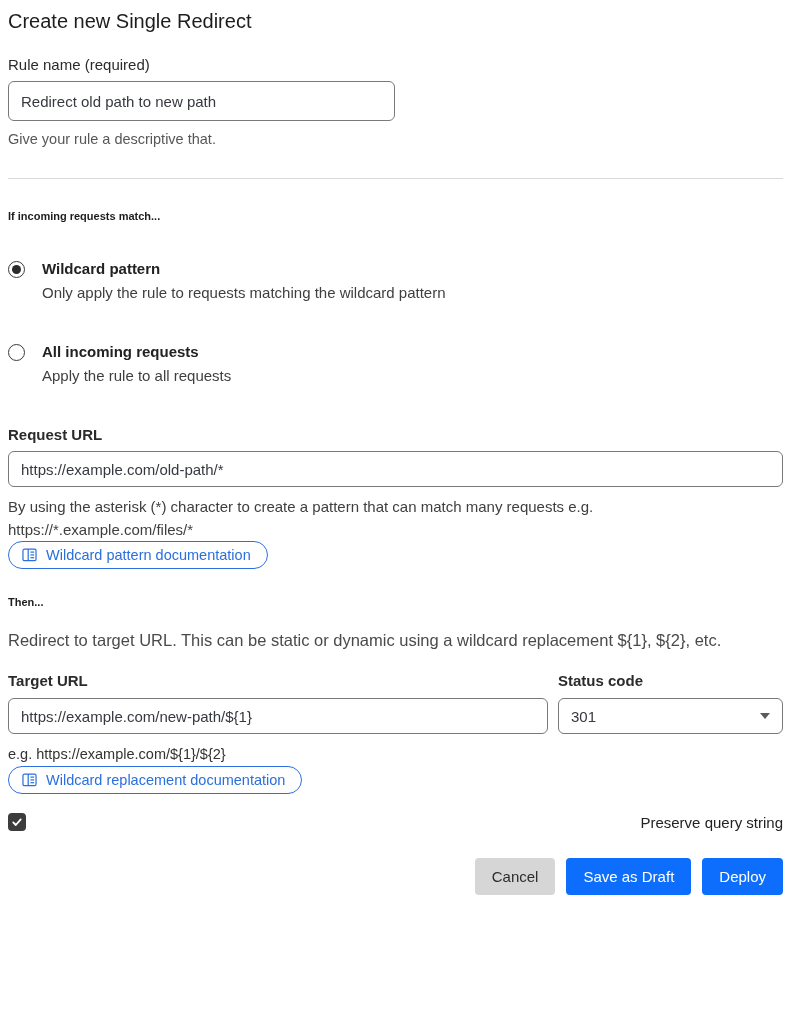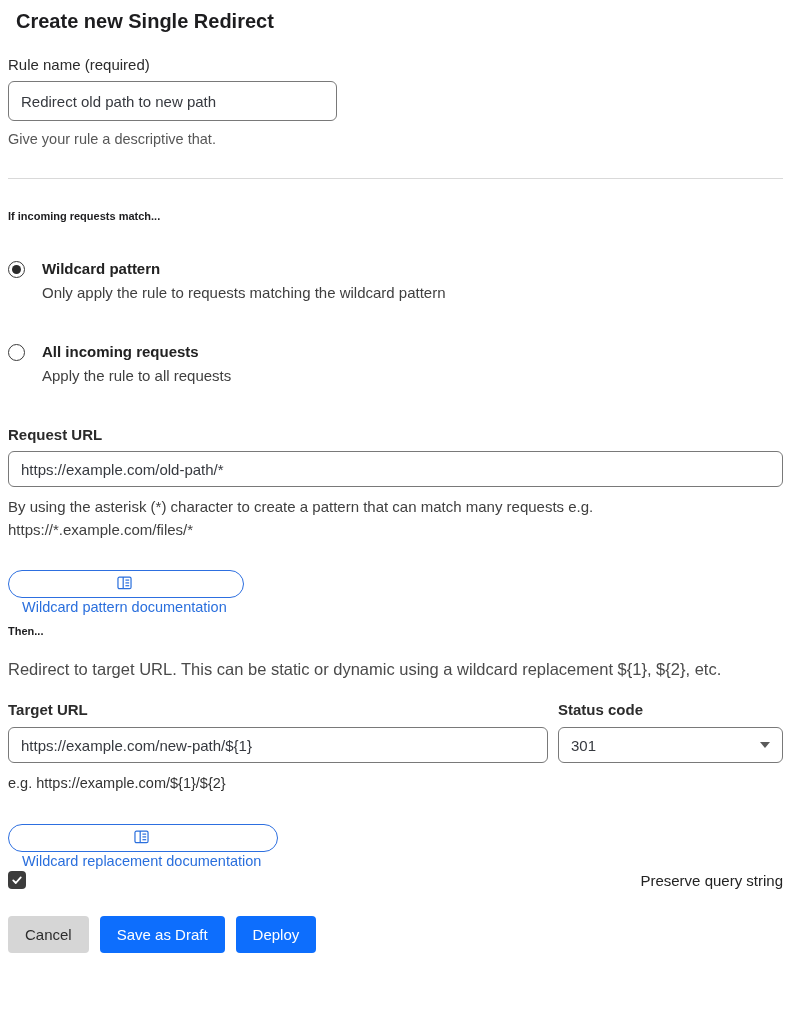--- a/index.html
+++ b/index.html
@@ -3,27 +3,27 @@
 <meta charset="utf-8">
 <style>
   * { margin: 0; padding: 0; box-sizing: border-box; }
   html, body { background: #ffffff; }
   body {
     width: 791px; min-height: 1032px; margin: 0 auto;
     font-family: "Liberation Sans", "DejaVu Sans", sans-serif;
     color: #232323;
     padding: 8px 8px 0 8px;
   }
-  .page-title { font-size: 20px; font-weight: 700; color: #1d1d1f; line-height: 26px; margin-left: 8px; }
+  .page-title { font-size: 20px; font-weight: 400; color: #1d1d1f; line-height: 26px; }
 
   .field-label { font-size: 15px; color: #2b2b2b; margin-top: 22px; }
   .field-label.bold { font-weight: 700; }
 
   .text-input {
-    display: block; width: 329px; height: 40px; margin-top: 8px;
+    display: block; width: 387px; height: 40px; margin-top: 8px;
     border: 1px solid #797979; border-radius: 6px;
     padding: 0 12px; font-size: 15px; color: #36393f;
     font-family: "Liberation Sans", "DejaVu Sans", sans-serif;
     background: #fff; outline: none;
   }
   .text-input.full { width: 775px; height: 36px; }
   .helper { font-size: 14.5px; color: #575757; margin-top: 7px; line-height: 23px; }
   .helper.dark { color: #3f3f3f; font-size: 15px; }
 
   hr.divider { border: none; border-top: 1px solid #d9d9d9; margin-top: 27px; }
@@ -40,25 +40,24 @@
   }
   .radio-circle.checked::after {
     content: ""; width: 9px; height: 9px; border-radius: 50%; background: #2b2b2b;
   }
   .radio-texts { margin-left: 17px; }
   .radio-label { font-size: 15px; font-weight: 700; color: #222; line-height: 21px; }
   .radio-desc { font-size: 15px; color: #3f3f3f; line-height: 24px; margin-top: 2px; }
 
   .doc-button {
     display: inline-flex; align-items: center; gap: 9px;
-    margin-top: 29px; padding: 5px 16px 6px 13px; height: 28px;
+    margin-top: 0; padding: 5px 16px 6px 13px; height: 28px;
     border: 1px solid #2d6fe0; border-radius: 999px; background: #fff;
     color: #2a6fdd; font-size: 14.5px; cursor: pointer;
     font-family: "Liberation Sans", "DejaVu Sans", sans-serif;
-    flex-direction: column;
   }
   .doc-button svg { display: block; }
 
   .then-desc { font-size: 16.5px; color: #4a4a4a; margin-top: 23px; }
 
   .two-col { display: flex; gap: 10px; margin-top: 22px; }
   .col-target { flex: 1 1 auto; }
   .col-status { flex: 0 0 225px; }
   .col-label { font-size: 15px; font-weight: 700; color: #2b2b2b; }
   .col-target .text-input, .select-box { width: 100%; margin-top: 9px; }
@@ -75,21 +74,21 @@
   }
 
   .checkbox-row { display: flex; align-items: center; margin-top: 19px; cursor: pointer; justify-content: space-between; }
   .checkbox-box {
     width: 18px; height: 18px; border-radius: 4px; background: #3c3c3c;
     display: inline-flex; align-items: center; justify-content: center;
   }
   .checkbox-label { font-size: 15px; color: #232323; margin-left: 16px; }
 
   .footer {
-    display: flex; align-items: center; gap: 11px;
+    display: flex; justify-content: flex-end; align-items: center; gap: 11px;
     margin-top: 27px; padding-bottom: 8px;
   }
   .btn {
     height: 37px; border: none; border-radius: 4px; font-size: 15px;
     padding: 0 17px; cursor: pointer;
     font-family: "Liberation Sans", "DejaVu Sans", sans-serif;
   }
   .btn-cancel { background: #d6d6d6; color: #2d2d2d; }
   .btn-primary { background: #0d6efd; color: #ffffff; }
 </style>

